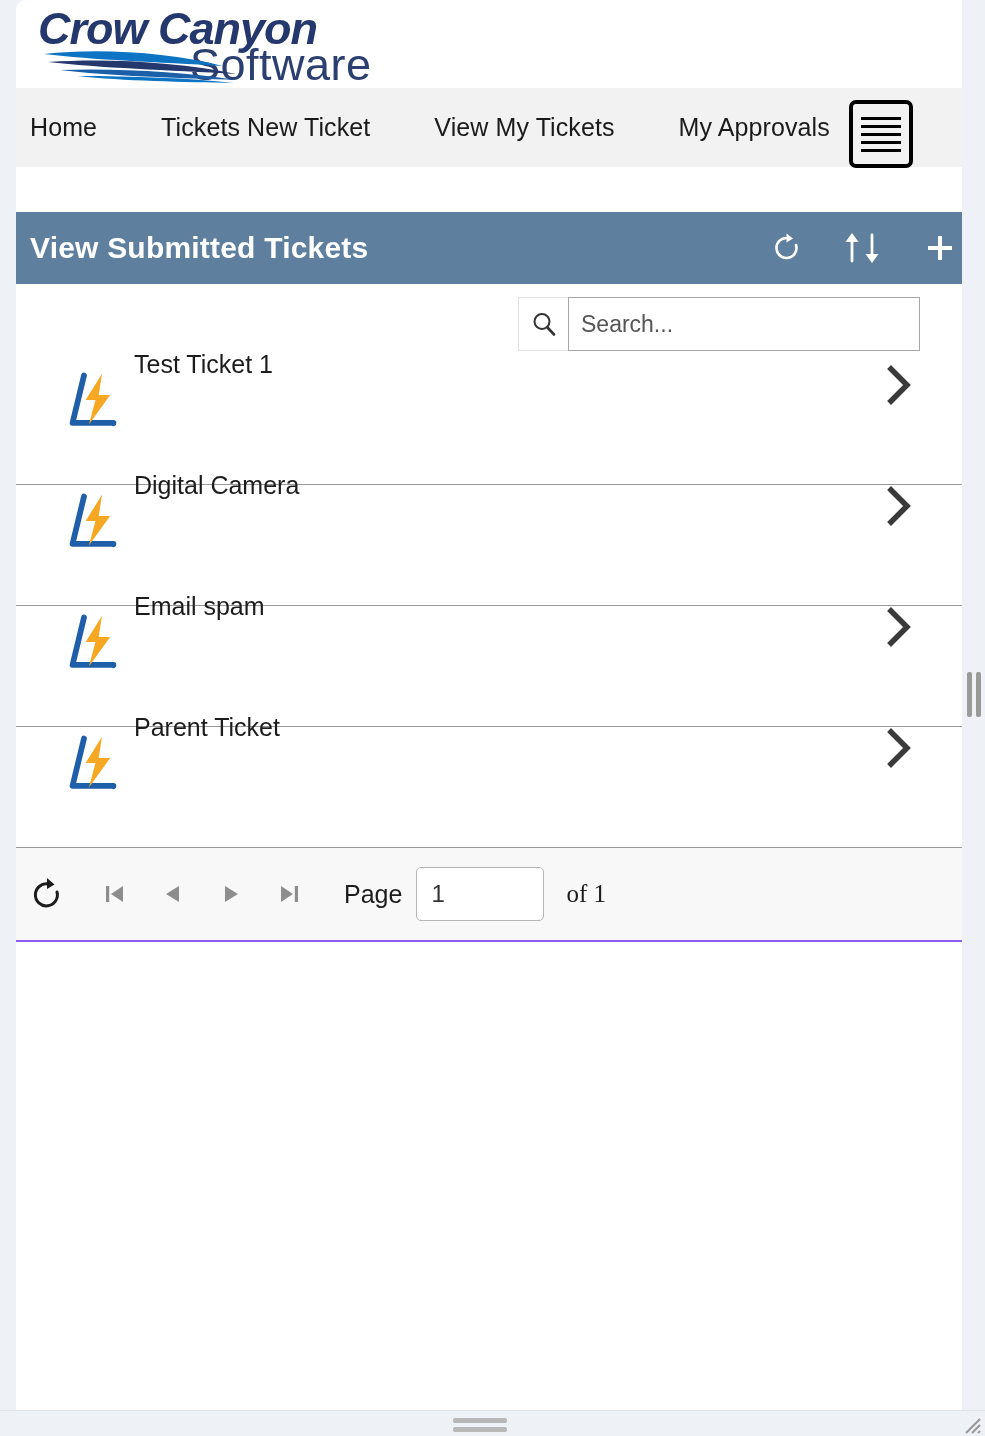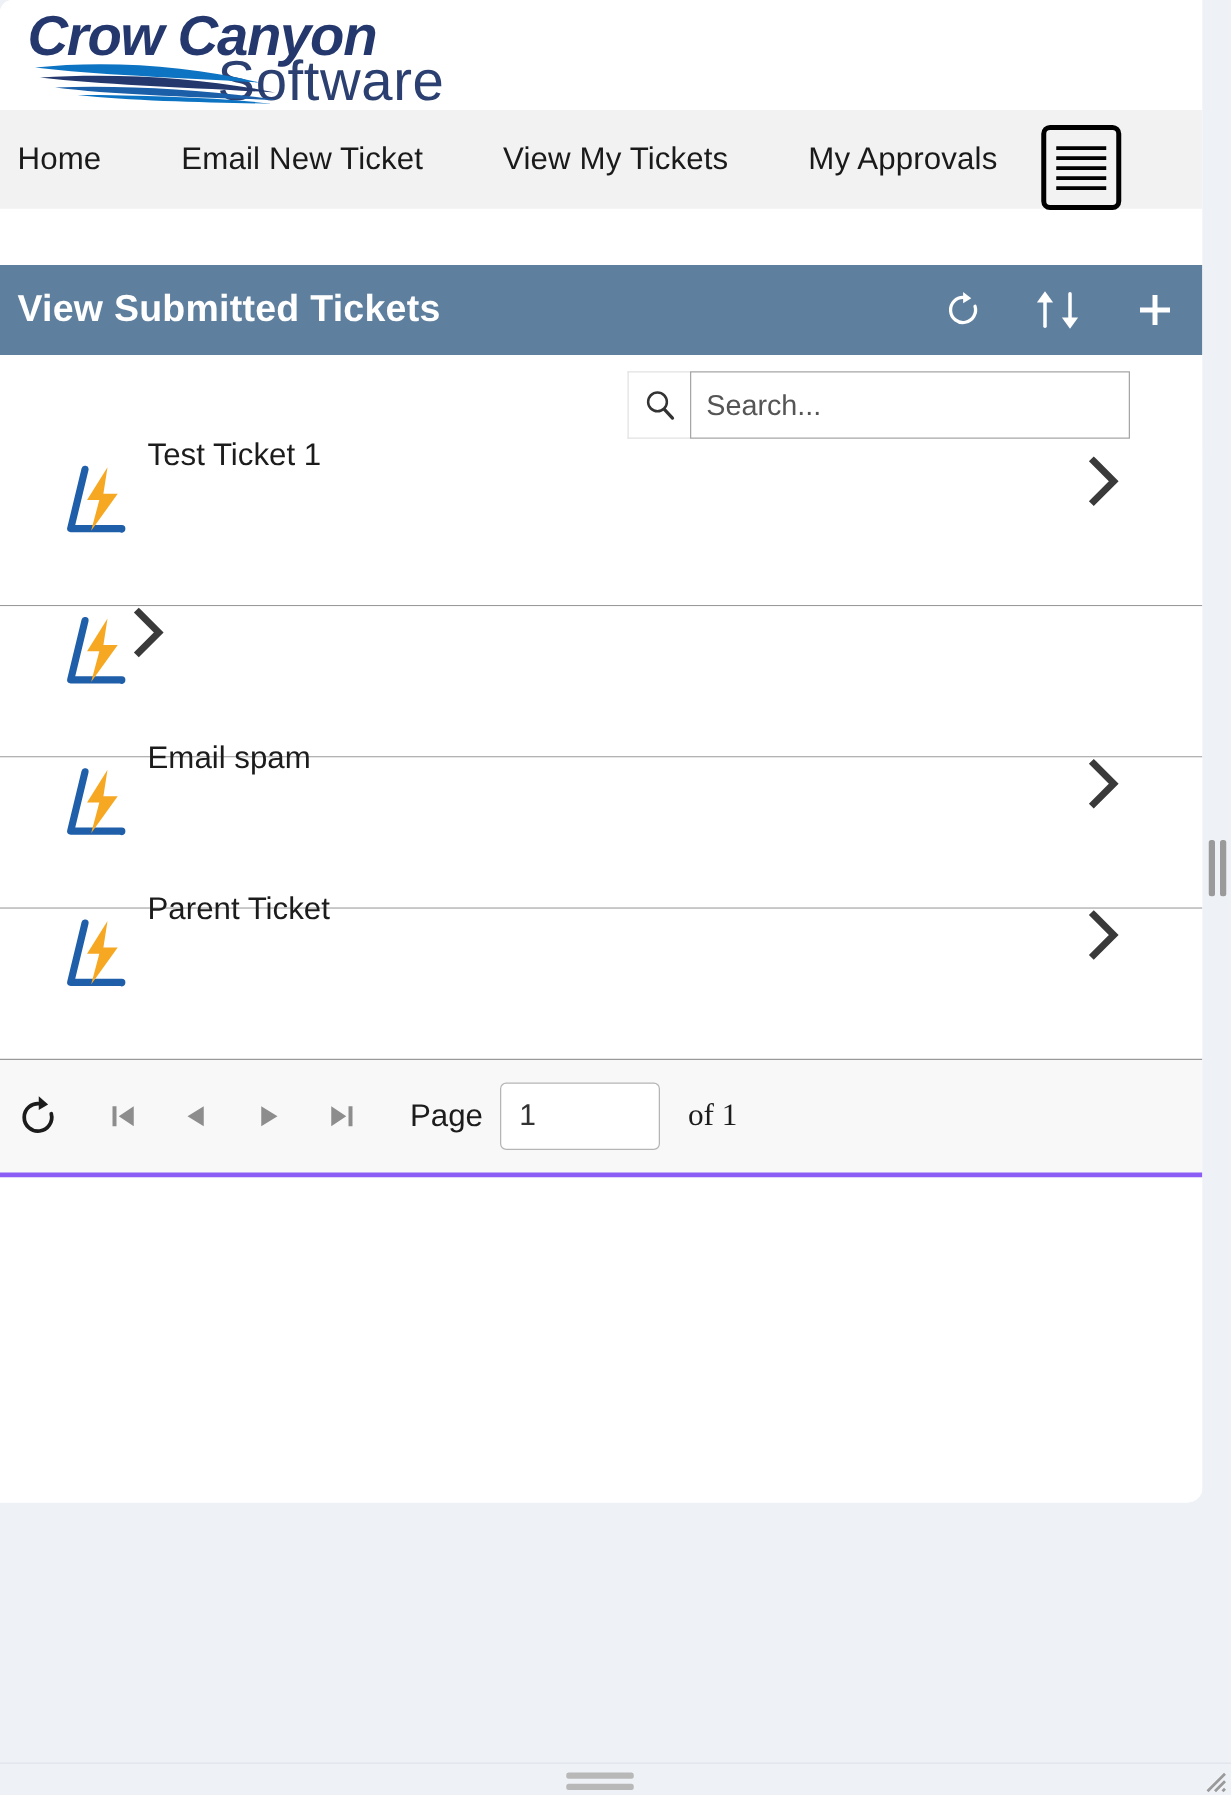--- a/index.html
+++ b/index.html
@@ -11,22 +11,22 @@
   }
   .viewport {
     position: relative;
     width: 985px; height: 1436px;
     background: #eef1f6;
   }
 
   
   .app-panel {
     position: absolute;
-    left: 0; top: 0;
-    width: 962px; height: 1202px;
+    left: 16px; top: 0;
+    width: 962px; height: 1410px;
     background: #ffffff;
     border-top-left-radius: 10px;
     border-bottom-right-radius: 12px;
     overflow: hidden;
   }
 
   
   .logo-band {
     height: 88px;
     background: #ffffff;
@@ -153,21 +153,21 @@
   }
   .row-chevron { padding-right: 42px; display: flex; align-items: center; }
 
   
   .pager {
     height: 94px;
     background: #f8f8f8;
     display: flex;
     align-items: center;
     padding-left: 16px;
-    border-bottom: 4px solid #8b5cf6;
+    border-bottom: 2px solid #8b5cf6;
   }
   .pager-btn {
     display: flex; align-items: center; justify-content: center;
     cursor: pointer;
   }
   .pg-refresh { margin-right: 22px; }
   .pg-arrow { width: 58px; }
   .pager-label {
     font-size: 25px; color: #1c1c1c;
     margin-left: 26px; margin-right: 14px;
@@ -244,21 +244,21 @@
           <path d="M6 50 C 60 44, 130 48, 185 62 C 120 58, 55 56, 6 50 Z" fill="#0d74c4"></path>
           <path d="M10 58 C 70 54, 140 58, 198 70 C 130 66, 62 64, 10 58 Z" fill="#24386e"></path>
           <path d="M22 66 C 80 64, 145 68, 200 76 C 140 74, 70 72, 22 66 Z" fill="#1a5fa8"></path>
           <path d="M40 72 C 95 72, 150 74, 196 79 C 148 78, 84 77, 40 72 Z" fill="#0d74c4"></path>
         </svg>
       </div>
     </div>
 
     <div class="navbar">
       <div class="nav-item">Home</div>
-      <div class="nav-item">Email New Ticket</div>
+      <div class="nav-item">Tickets New Ticket</div>
       <div class="nav-item">View My Tickets</div>
       <div class="nav-item">My Approvals</div>
       <div class="ham-btn">
         <i></i>
         <i></i>
         <i></i>
         <i></i>
         <i></i>
       </div>
     </div>
@@ -321,20 +321,21 @@
       </div>
 
       <div class="ticket-row">
         <div class="row-icon">
           <svg width="66" height="72" viewBox="0 0 66 72">
             <path d="M22 6 L 8 64 L 58 64" fill="none" stroke="#1f5fa9" stroke-width="7" stroke-linejoin="round" stroke-linecap="round"></path>
             <path d="M44 4 L 24 36 L 36 36 L 28 66 L 54 30 L 40 30 Z" fill="#f6a823"></path>
             <circle cx="58" cy="66" r="2" fill="#1f5fa9"></circle>
           </svg>
         </div>
+        <div class="row-title">Digital Camera</div>
         <div class="row-chevron">
           <svg width="30" height="42" viewBox="0 0 30 42">
             <path d="M7 5 L 23 21 L 7 37" fill="none" stroke="#3a3a3a" stroke-width="5.5" stroke-linecap="square"></path>
           </svg>
         </div>
       </div>
 
       <div class="ticket-row">
         <div class="row-icon">
           <svg width="66" height="72" viewBox="0 0 66 72">

